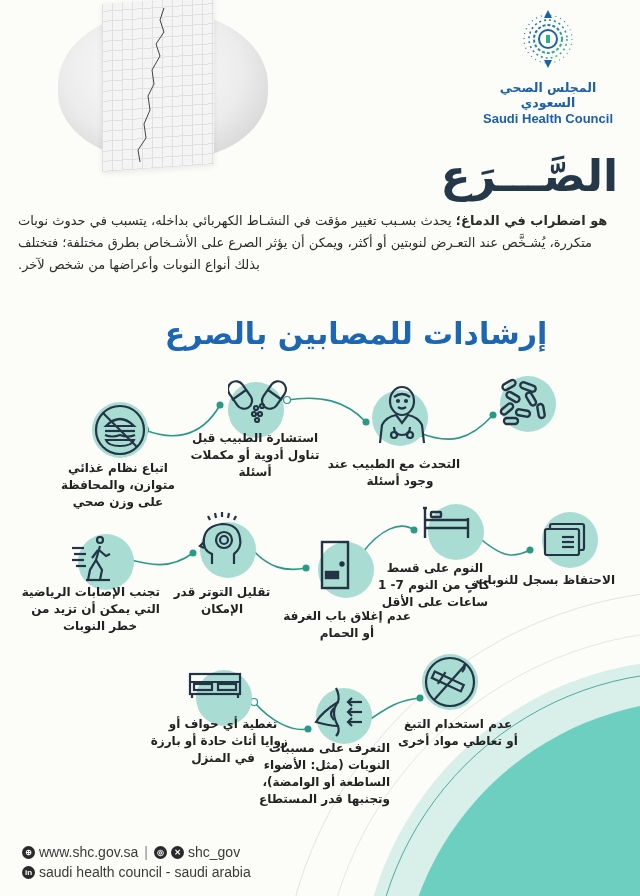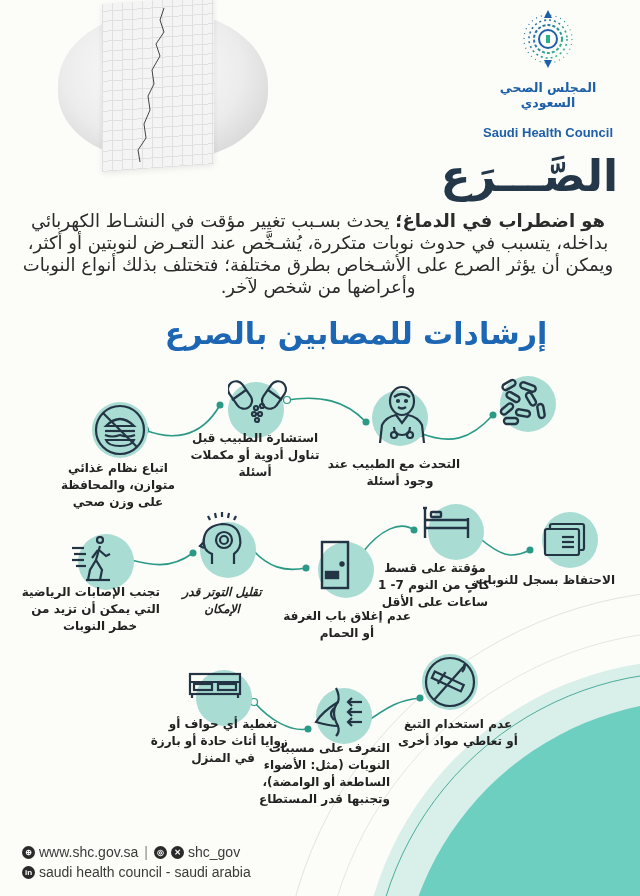--- a/index.html
+++ b/index.html
@@ -9,24 +9,24 @@
   
   .hero { position: absolute; left: 20px; top: 0; width: 300px; height: 175px; }
   .hero .brain { position: absolute; left: 38px; top: 10px; width: 210px; height: 150px; border-radius: 50% 50% 45% 45%; background: radial-gradient(ellipse at 45% 40%, #ffffff 0%, #ececec 55%, #d8d8d8 80%, rgba(230,230,230,0) 100%); }
   .hero .paper { position: absolute; left: 82px; top: 0; width: 112px; height: 168px; background: repeating-linear-gradient(0deg, #e0e0e0 0 1px, transparent 1px 10px), repeating-linear-gradient(90deg, #e0e0e0 0 1px, transparent 1px 10px), #f4f4f4; transform: skewY(-4deg); box-shadow: 0 2px 6px rgba(0,0,0,0.08); }
   .hero svg { position: absolute; left: 82px; top: 0; }
 
   
   .logo { position: absolute; right: 22px; top: 6px; width: 140px; text-align: center; }
   .logo .mark { width: 70px; height: 70px; margin: 0 auto; }
   .logo .ar { color: #1d5fa9; font-size: 12.5px; font-weight: bold; direction: rtl; }
-  .logo .en { color: #1d5fa9; font-size: 13px; font-weight: bold; font-family: "Liberation Sans", sans-serif; margin-top: 15px; }
+  .logo .en { color: #1d5fa9; font-size: 13px; font-weight: bold; font-family: "Liberation Sans", sans-serif; margin-top: 1px; }
 
   .title { position: absolute; right: 22px; top: 150px; font-size: 44px; font-weight: bold; color: #24384a; direction: rtl; letter-spacing: 2px; margin-left: 28px; }
-  .intro { position: absolute; right: 22px; top: 210px; width: 600px; direction: rtl; text-align: center; font-size: 18px; color: #2b2b2b; line-height: 22px; }
+  .intro { position: absolute; right: 22px; top: 210px; width: 600px; direction: rtl; text-align: left; font-size: 13px; color: #2b2b2b; line-height: 22px; }
   .intro b { font-weight: bold; }
 
   .note { position: absolute; left: 0; width: 640px; top: 283px; text-align: center; direction: rtl; color: #22a68c; font-size: 18px; font-weight: bold; }
   .heading { position: absolute; left: 0; width: 640px; top: 316px; text-align: center; direction: rtl; color: #1c66b3; font-size: 30px; font-weight: bold; margin-left: 36px; }
 
   
   .step { position: absolute; text-align: center; direction: rtl; }
   .step .circ { position: absolute; width: 56px; height: 56px; border-radius: 50%; background: #a9dcd3; }
   .step .ico { position: absolute; }
   .step .lbl { position: absolute; font-size: 12px; color: #222; line-height: 17px; font-weight: bold; white-space: nowrap; text-align: center; direction: rtl; }
@@ -224,21 +224,21 @@
       <g fill="none" stroke="#233545" stroke-width="2.4">
         <line x1="3" y1="2" x2="3" y2="32"></line>
           <line x1="46" y1="12" x2="46" y2="32"></line>
         <rect x="9" y="6" width="10" height="5" rx="1"></rect>
         <line x1="3" y1="14" x2="46" y2="14"></line>
           <line x1="3" y1="22" x2="46" y2="22"></line>
         <line x1="1" y1="2" x2="5" y2="2"></line>
       </g>
     </svg>
     <div class="lbl" style="left:380px;top:560px;width:110px;">
-      <div>مؤقتة على قسط</div>
+      <div>النوم على قسط</div>
       <div>كافٍ من النوم 7- 1</div>
       <div>ساعات على الأقل</div>
     </div>
   </div>
 
   <div class="step" style="left:0;top:0;">
     <div class="circ" style="left:318px;top:542px;"></div>
     <svg class="ico" style="left:318px;top:540px;" width="34" height="50" viewBox="0 0 34 50">
       <g fill="none" stroke="#233545" stroke-width="2.4">
         <rect x="4" y="2" width="26" height="46"></rect>
@@ -260,21 +260,21 @@
         <path d="M6 32 L2 36 L6 38"></path>
         <circle cx="26" cy="30" r="8"></circle>
           <circle cx="26" cy="30" r="4"></circle>
         <line x1="10" y1="6" x2="12" y2="10"></line>
           <line x1="17" y1="3" x2="18" y2="8"></line>
           <line x1="24" y1="2" x2="24" y2="7"></line>
           <line x1="31" y1="3" x2="30" y2="8"></line>
           <line x1="38" y1="6" x2="36" y2="10"></line>
       </g>
     </svg>
-    <div class="lbl" style="left:172px;top:584px;width:100px;font-style:italic;">
+    <div class="lbl" style="left:172px;top:584px;width:100px;">
       <div>تقليل التوتر قدر</div>
       <div>الإمكان</div>
     </div>
   </div>
 
   <div class="step" style="left:0;top:0;">
     <div class="circ" style="left:78px;top:534px;"></div>
     <svg class="ico" style="left:70px;top:536px;" width="52" height="46" viewBox="0 0 52 46">
       <g fill="none" stroke="#233545" stroke-width="2.2">
         <circle cx="30" cy="4" r="3"></circle>

